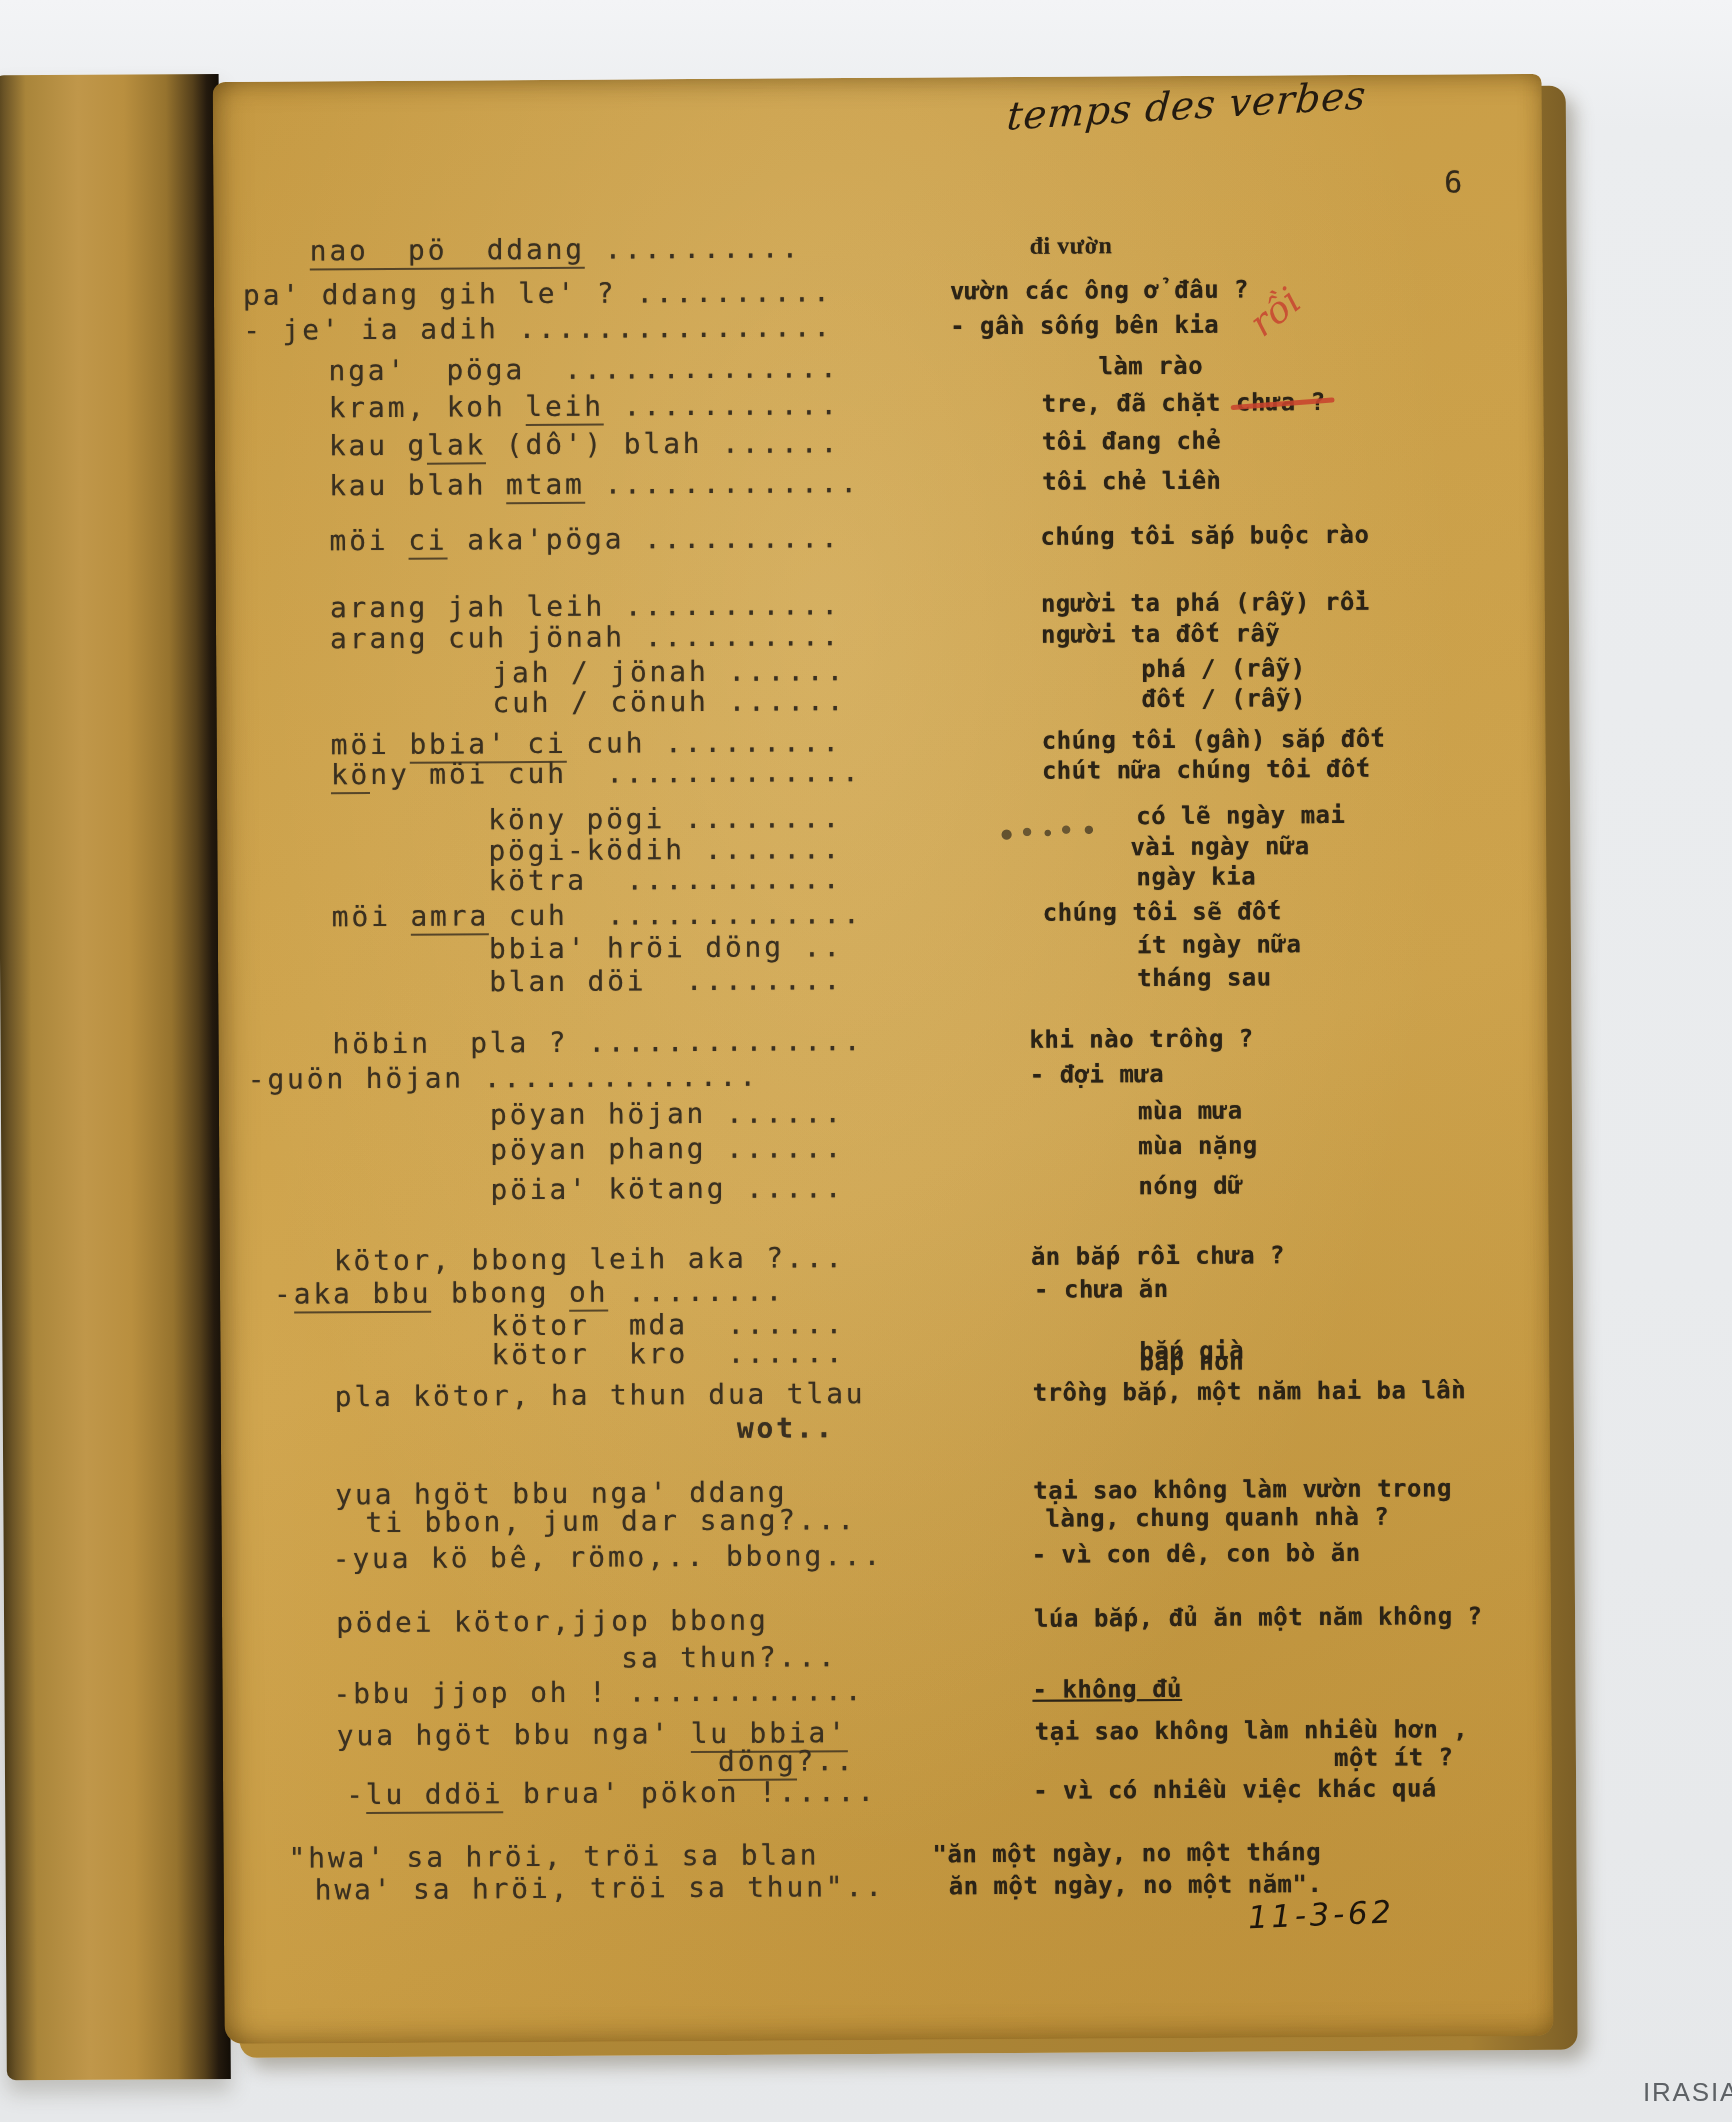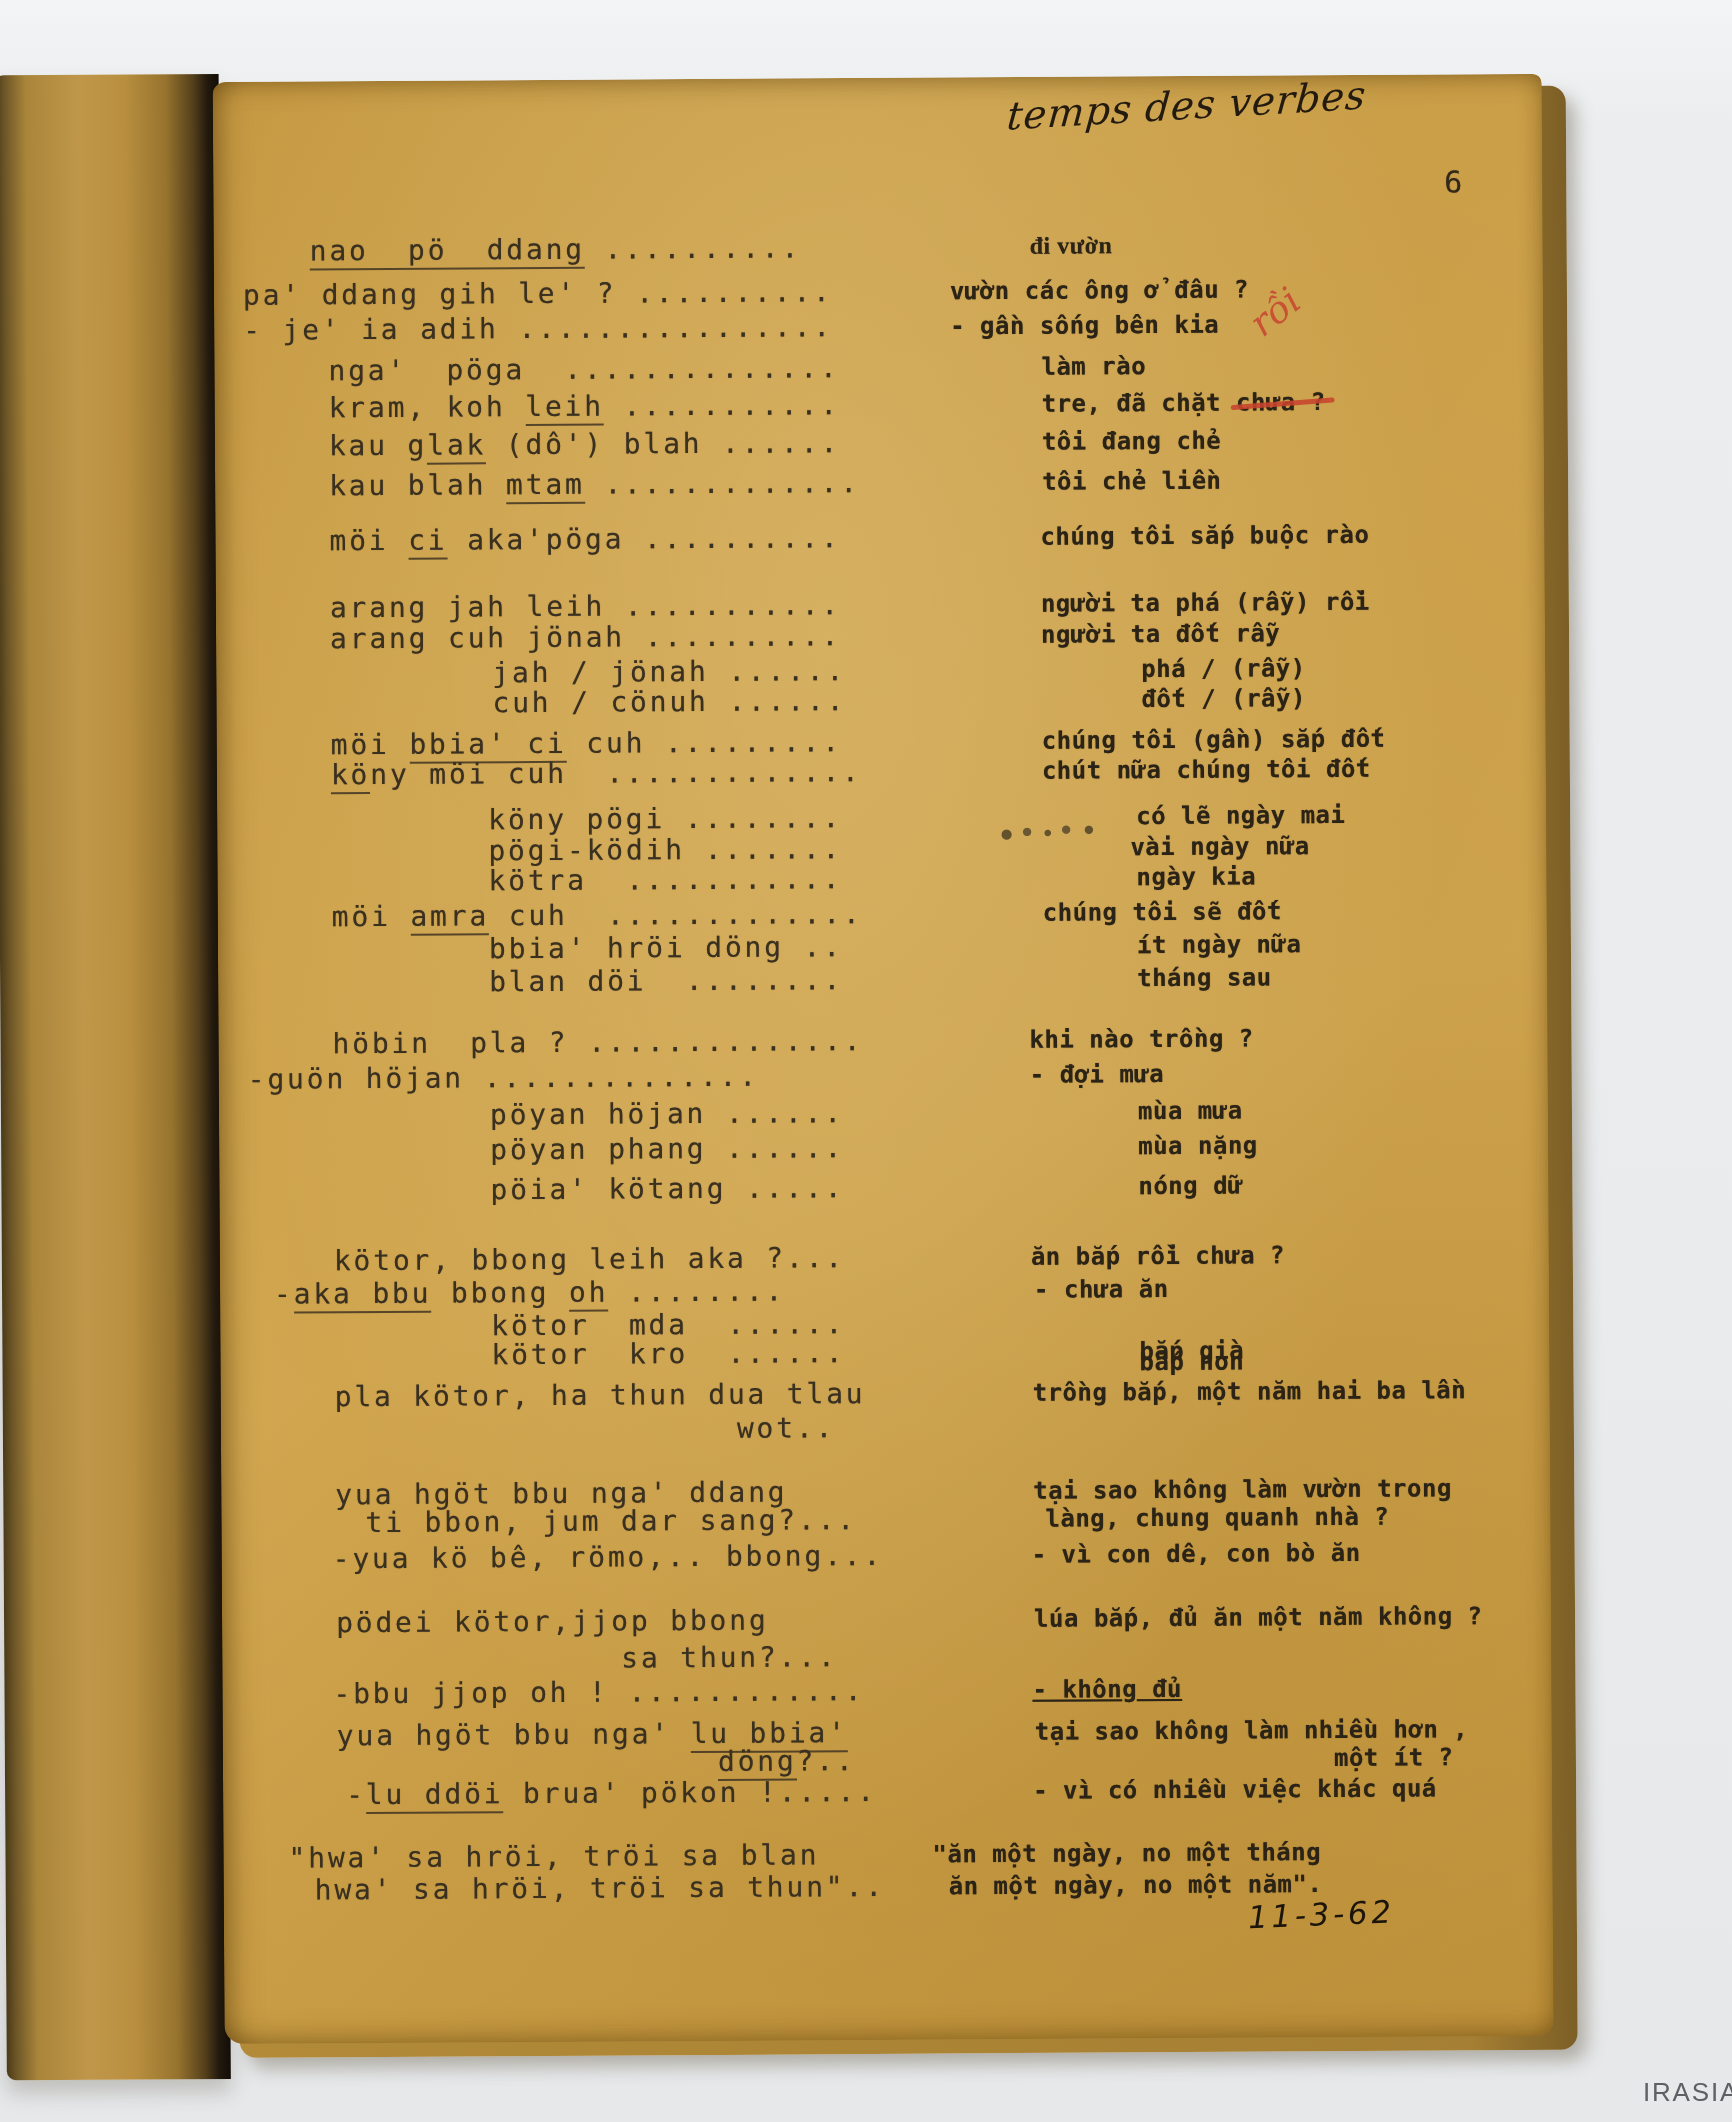--- a/index.html
+++ b/index.html
@@ -71,21 +71,21 @@
       <div class="red-roi">rồi</div>
       <div class="smudge"></div>
       <div class="handwrite-date">11-3-62</div>
     <div class="line l" style="left: 314px; top: 231px;"><span class="u">nao  pö  ddang</span><span> ..........</span></div>
         <div class="line r" style="left: 1034px; top: 231px; font-family: Liberation Serif, serif;"><span>đi vườn</span></div>
         <div class="line l" style="left: 247px; top: 275px;"><span>pa' ddang gih le' ? ..........</span></div>
         <div class="line r" style="left: 954px; top: 275px;"><span>vườn các ông ở đâu ?</span></div>
         <div class="line l" style="left: 247px; top: 310px;"><span>- je' ia adih ................</span></div>
         <div class="line r" style="left: 954px; top: 310px;"><span>- gần sống bên kia</span></div>
         <div class="line l" style="left: 332px; top: 351px;"><span>nga'  pöga  ..............</span></div>
-        <div class="line r" style="left: 1045px; top: 351px;"><span>làm rào</span></div>
+        <div class="line r" style="left: 1102px; top: 351px;"><span>làm rào</span></div>
         <div class="line l" style="left: 332px; top: 388px;"><span>kram, koh </span><span class="u">leih</span><span> ...........</span></div>
         <div class="line r" style="left: 1045px; top: 388px;"><span>tre, đã chặt </span><span class="strk">chưa ?</span></div>
         <div class="line l" style="left: 332px; top: 426px;"><span>kau g</span><span class="u">lak</span><span> (dô') blah ......</span></div>
         <div class="line r" style="left: 1045px; top: 426px;"><span>tôi đang chẻ</span></div>
         <div class="line l" style="left: 332px; top: 466px;"><span>kau blah </span><span class="u">mtam</span><span> .............</span></div>
         <div class="line r" style="left: 1045px; top: 466px;"><span>tôi chẻ liền</span></div>
         <div class="line l" style="left: 332px; top: 521px;"><span>möi </span><span class="u">ci</span><span> aka'pöga ..........</span></div>
         <div class="line r" style="left: 1043px; top: 521px;"><span>chúng tôi sắp buộc rào</span></div>
         <div class="line l" style="left: 332px; top: 588px;"><span>arang jah leih ...........</span></div>
         <div class="line r" style="left: 1043px; top: 588px;"><span>người ta phá (rẫy) rồi</span></div>
@@ -124,21 +124,21 @@
         <div class="line l" style="left: 332px; top: 1241px;"><span>kötor, bbong leih aka ?...</span></div>
         <div class="line r" style="left: 1029px; top: 1241px;"><span>ăn bắp rồi chưa ?</span></div>
         <div class="line l" style="left: 272px; top: 1274px;"><span>-</span><span class="u">aka bbu</span><span> bbong </span><span class="u">oh</span><span> ........</span></div>
         <div class="line r" style="left: 1032px; top: 1274px;"><span>- chưa ăn</span></div>
         <div class="line l" style="left: 489px; top: 1307px;"><span>kötor  mda  ......</span></div>
         <div class="line r" style="left: 1137px; top: 1307px; margin-top: 40px;"><span>bắp non</span></div>
         <div class="line l" style="left: 489px; top: 1336px;"><span>kötor  kro  ......</span></div>
         <div class="line r" style="left: 1137px; top: 1336px;"><span>bắp già</span></div>
         <div class="line l" style="left: 332px; top: 1377px;"><span>pla kötor, ha thun dua tlau</span></div>
         <div class="line r" style="left: 1030px; top: 1377px;"><span>trồng bắp, một năm hai ba lần</span></div>
-        <div class="line l" style="left: 734px; top: 1411px;"><span>wot..</span></div>
+        <div class="line l" style="left: 734px; top: 1411px; font-weight: bold;"><span>wot..</span></div>
         <div class="line l" style="left: 332px; top: 1475px;"><span>yua hgöt bbu nga' ddang</span></div>
         <div class="line r" style="left: 1030px; top: 1475px;"><span>tại sao không làm vườn trong</span></div>
         <div class="line l" style="left: 362px; top: 1503px;"><span>ti bbon, jum dar sang?...</span></div>
         <div class="line r" style="left: 1042px; top: 1503px;"><span>làng, chung quanh nhà ?</span></div>
         <div class="line l" style="left: 329px; top: 1539px;"><span>-yua kö bê, römo,.. bbong...</span></div>
         <div class="line r" style="left: 1028px; top: 1539px;"><span>- vì con dê, con bò ăn</span></div>
         <div class="line l" style="left: 332px; top: 1603px;"><span>pödei kötor,jjop bbong</span></div>
         <div class="line r" style="left: 1030px; top: 1603px;"><span>lúa bắp, đủ ăn một năm không ?</span></div>
         <div class="line l" style="left: 617px; top: 1640px;"><span>sa thun?...</span></div>
         <div class="line l" style="left: 329px; top: 1674px;"><span>-bbu jjop oh ! ............</span></div>

